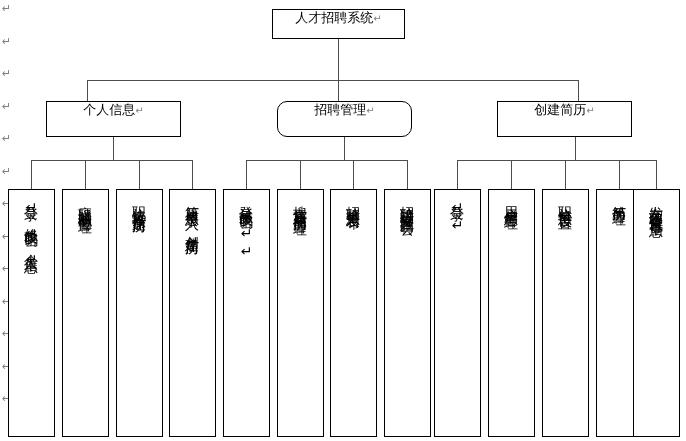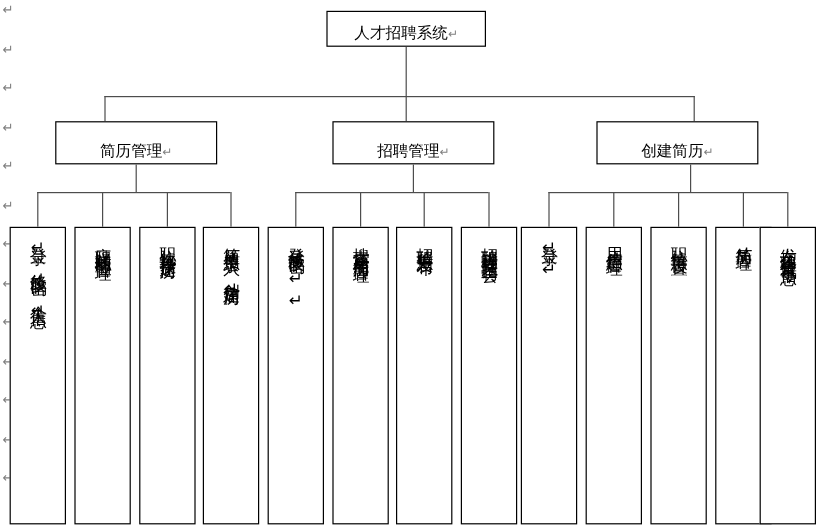--- a/index.html
+++ b/index.html
@@ -48,39 +48,39 @@
   .ln.h { height: 1px; }
   .ln.v { width: 1px; }
 
   
   .node {
     position: absolute;
     box-sizing: border-box;
     border: 1px solid #000000;
     background: #ffffff;
     display: flex;
-    align-items: flex-end;
+    align-items: flex-start;
     justify-content: center;
     overflow: hidden;
   }
   .node .label {
     font-size: 13px;
     line-height: 16px;
     white-space: nowrap;
     letter-spacing: 0px;
   }
   .node .pm {
     color: #808080;
     font-size: 10px;
   }
   
   #node-root { left: 272px; top: 9px; width: 133px; height: 30px; }
   .node-l2 { top: 101px; height: 36px; }
   #node-l2-0 { left: 46px;  width: 135px; }
-  #node-l2-1 { left: 277px; width: 135px; }
+  #node-l2-1 { left: 277px; width: 135px; border-radius: 10px; }
   #node-l2-2 { left: 497px; width: 135px; }
 
   
   .node-leaf {
     top: 189px;
     height: 248px;
     width: 47px;
     align-items: flex-start;
     justify-content: center;
     padding-top: 5px;
@@ -144,21 +144,21 @@
   <div class="ln v" style="left:511px; top:160px; height:29px;"></div>
   <div class="ln v" style="left:565px; top:160px; height:29px;"></div>
   <div class="ln v" style="left:619px; top:160px; height:29px;"></div>
   <div class="ln v" style="left:656px; top:160px; height:29px;"></div>
 
   <div class="node" id="node-root">
     <span class="label"><span>人才招聘系统</span><span class="pm">↵</span></span>
   </div>
 
   <div class="node node-l2" id="node-l2-0">
-    <span class="label"><span>简历管理</span><span class="pm">↵</span></span>
+    <span class="label"><span>个人信息</span><span class="pm">↵</span></span>
   </div>
   <div class="node node-l2" id="node-l2-1">
     <span class="label"><span>招聘管理</span><span class="pm">↵</span></span>
   </div>
   <div class="node node-l2" id="node-l2-2">
     <span class="label"><span>创建简历</span><span class="pm">↵</span></span>
   </div>
 
   <div class="node node-leaf" style="left:8px">
     <span class="vlabel">登录↵修改密码↵个人信息↵</span>

